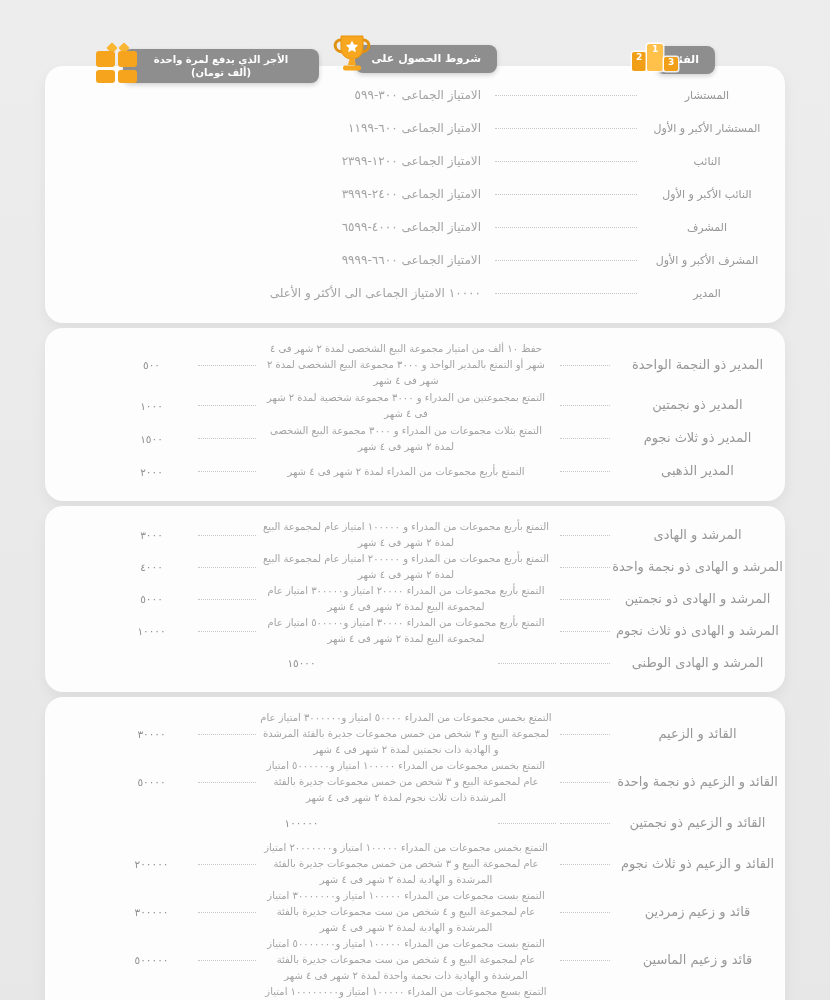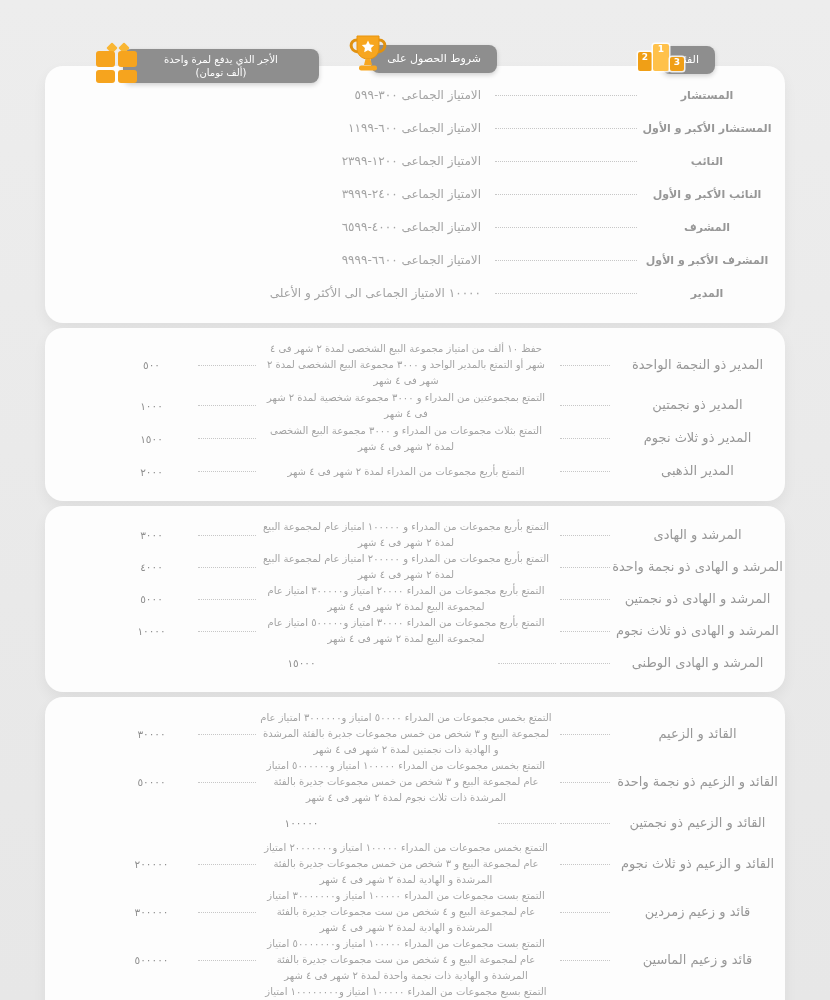--- a/index.html
+++ b/index.html
@@ -2,21 +2,21 @@
 <html lang="ar"><head>
 <meta charset="utf-8">
 <style>
   html,body{margin:0;padding:0;}
   body{font-family:"DejaVu Sans",sans-serif;background:#e8e8e8;}
   .page{width:830px;height:1000px;background:linear-gradient(180deg,#ededed 0%,#e9e9e9 60%,#e7e7e7 100%);position:relative;overflow:hidden;}
 
   
   .hdr{position:relative;height:82px;z-index:6;}
   .badge-group{position:absolute;display:flex;align-items:center;}
-  .badge{background:#8e8e8e;color:#fff;font-size:11px;font-weight:normal;text-align:center;
+  .badge{background:#8e8e8e;color:#fff;font-size:11px;font-weight:bold;text-align:center;
          padding:7px 16px;border-radius:8px;box-shadow:0 2px 5px rgba(0,0,0,.18);white-space:nowrap;line-height:1.3;}
   .badge.two-line{white-space:normal;font-size:10px;padding:4px 14px;width:168px;}
   .g-cat{right:115px;top:46px;}
   .g-cond{right:333px;top:34px;}
   .g-reward{left:95px;top:44px;}
   .icon-wrap{position:relative;z-index:7;}
 
   
   .podium{display:flex;align-items:flex-end;margin-right:-22px;margin-left:0;position:relative;top:-3px;}
   .pod{border-radius:2px;color:#fff;font-size:9px;font-weight:bold;text-align:center;
@@ -40,21 +40,21 @@
   
   .cards{display:flex;flex-direction:column;gap:5px;padding:0 45px;margin-top:-16px;position:relative;z-index:2;}
   .card{background:#fdfdfd;border-radius:18px;box-shadow:0 6px 14px rgba(0,0,0,.055);padding:13px 0;}
   .row{display:flex;direction:rtl;align-items:center;}
   .cards .card:nth-child(1) .row{min-height:33px;}
   .cards .card:nth-child(2) .row{min-height:33px;}
   .cards .card:nth-child(3) .row{min-height:32px;}
   .cards .card:nth-child(4) .row{min-height:34px;}
 
   .cat{color:#979797;font-size:11px;text-align:center;line-height:1.45;}
-  .card-first .cat{width:140px;padding-right:8px;font-weight:bold;}
+  .card-first .cat{width:140px;padding-right:8px;}
   .card-multi .cat{width:175px;font-size:13px;}
 
   .dots{height:0;border-bottom:1.6px dotted #c7c7c7;align-self:center;flex:none;}
   .card-first .dots{width:142px;}
   .card-multi .d1{width:50px;margin-left:4px;}
   .card-multi .d2{width:58px;}
 
   .cond{color:#a3a3a3;}
   .card-first .cond{flex:1;font-size:12px;text-align:start;padding-right:14px;padding-left:52px;line-height:1.4;}
   .card-multi .cond{width:292px;font-size:10px;text-align:center;line-height:1.6;padding:0 4px;}

